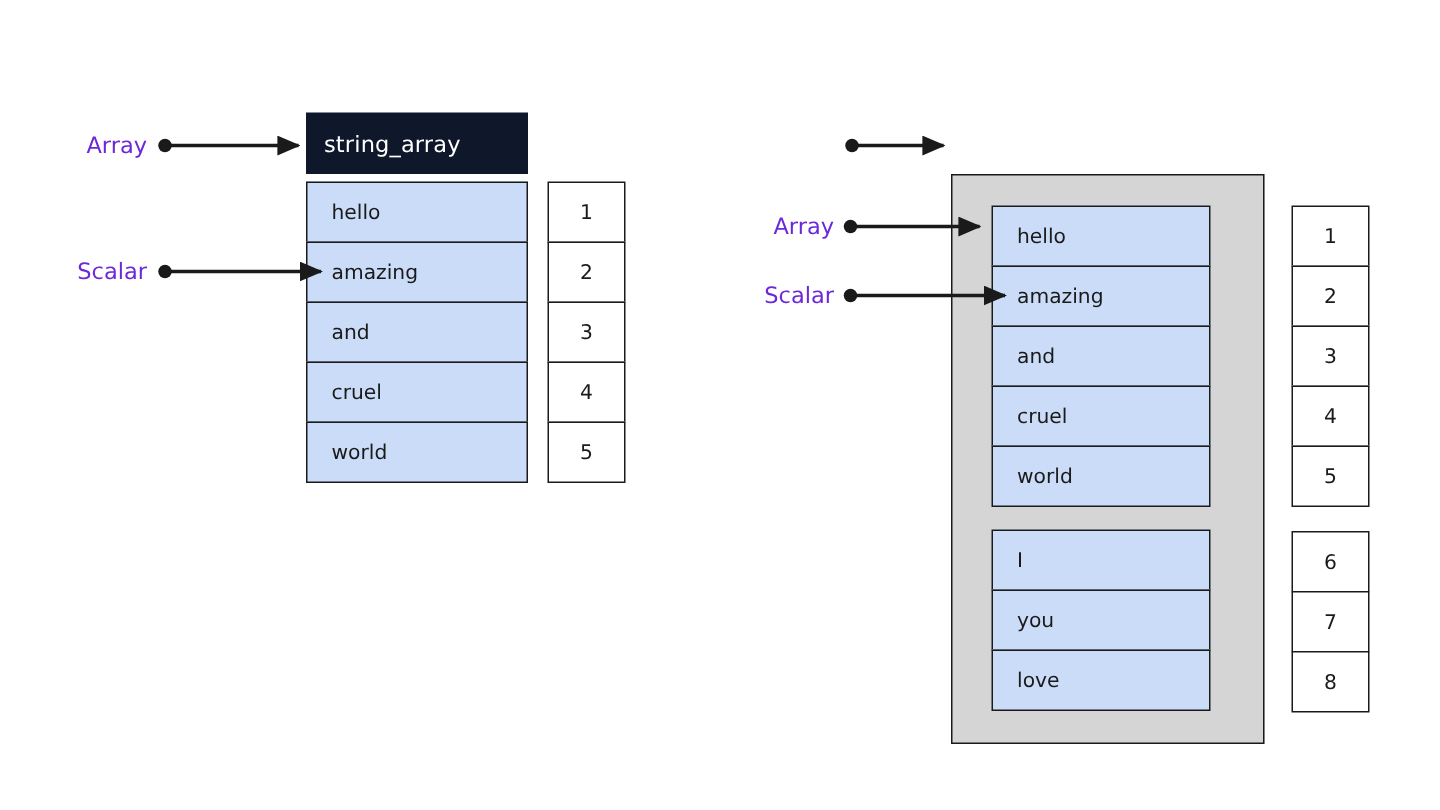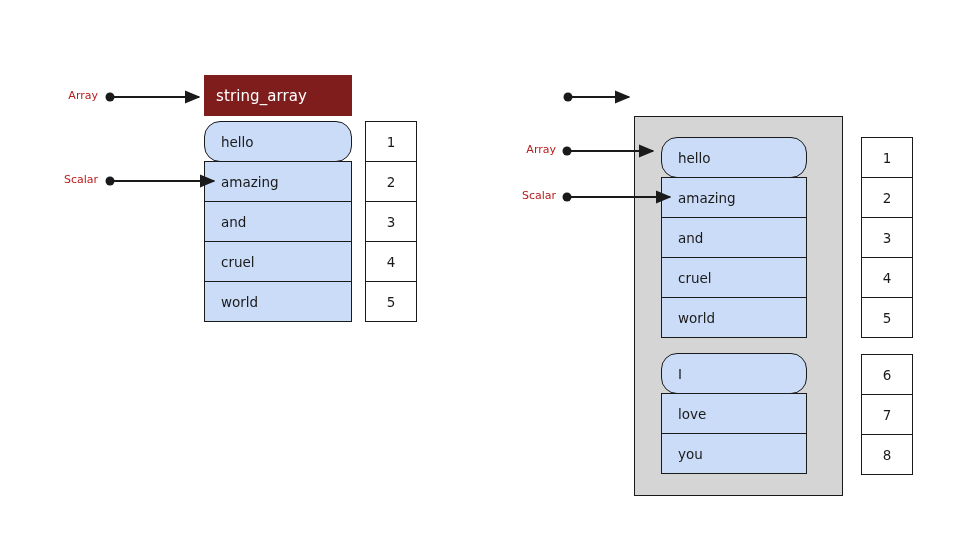--- a/index.html
+++ b/index.html
@@ -18,21 +18,21 @@
     position: absolute;
     left: 0;
     top: 0;
     width: 960px;
     height: 540px;
   }
   
   .abs { position: absolute; box-sizing: border-box; }
 
   .title-bar {
-    background: #7f1d1d;
+    background: #0f172a;
     color: #ffffff;
     font-size: 15px;
     display: flex;
     align-items: center;
     padding-left: 12px;
     letter-spacing: 0.1px;
   }
   .chunk-wrap {
     background: #d5d5d5;
     border: 1.2px solid #1a1a1a;
@@ -40,37 +40,37 @@
   .value-cell {
     background: #cbdcf8;
     border: 1.2px solid #1a1a1a;
     display: flex;
     align-items: center;
     padding-left: 16px;
     font-size: 13.5px;
     color: #1a1a1a;
     margin-top: -1.2px;
   }
-  .value-cell.first { margin-top: 0; border-radius: 16px; }
+  .value-cell.first { margin-top: 0; }
 
   .index-cell {
     background: #ffffff;
     border: 1.2px solid #1a1a1a;
     display: flex;
     align-items: center;
     justify-content: center;
     font-size: 13.5px;
     color: #1a1a1a;
     margin-top: -1.2px;
   }
   .index-cell.first { margin-top: 0; }
 
   .callout-label {
-    font-size: 11px;
-    color: #b91c1c;
+    font-size: 15px;
+    color: #6d28d9;
     text-align: right;
     white-space: nowrap;
     line-height: 1;
   }
   svg.arrows {
     position: absolute;
     left: 0; top: 0;
     width: 960px; height: 540px;
     pointer-events: none;
   }
@@ -164,24 +164,24 @@
     <div class="index-cell" style="height:39.2px;">
       <span>5</span>
     </div>
   </div>
 
   <div class="abs" style="left:661px; top:353px; width:146px;">
     <div class="value-cell first" style="height:39.2px;">
       <span>I</span>
     </div>
     <div class="value-cell" style="height:39.2px;">
+      <span>you</span>
+    </div>
+    <div class="value-cell" style="height:39.2px;">
       <span>love</span>
-    </div>
-    <div class="value-cell" style="height:39.2px;">
-      <span>you</span>
     </div>
   </div>
 
   <div class="abs" style="left:861px; top:354px; width:52px;">
     <div class="index-cell first" style="height:39.2px;">
       <span>6</span>
     </div>
     <div class="index-cell" style="height:39.2px;">
       <span>7</span>
     </div>

